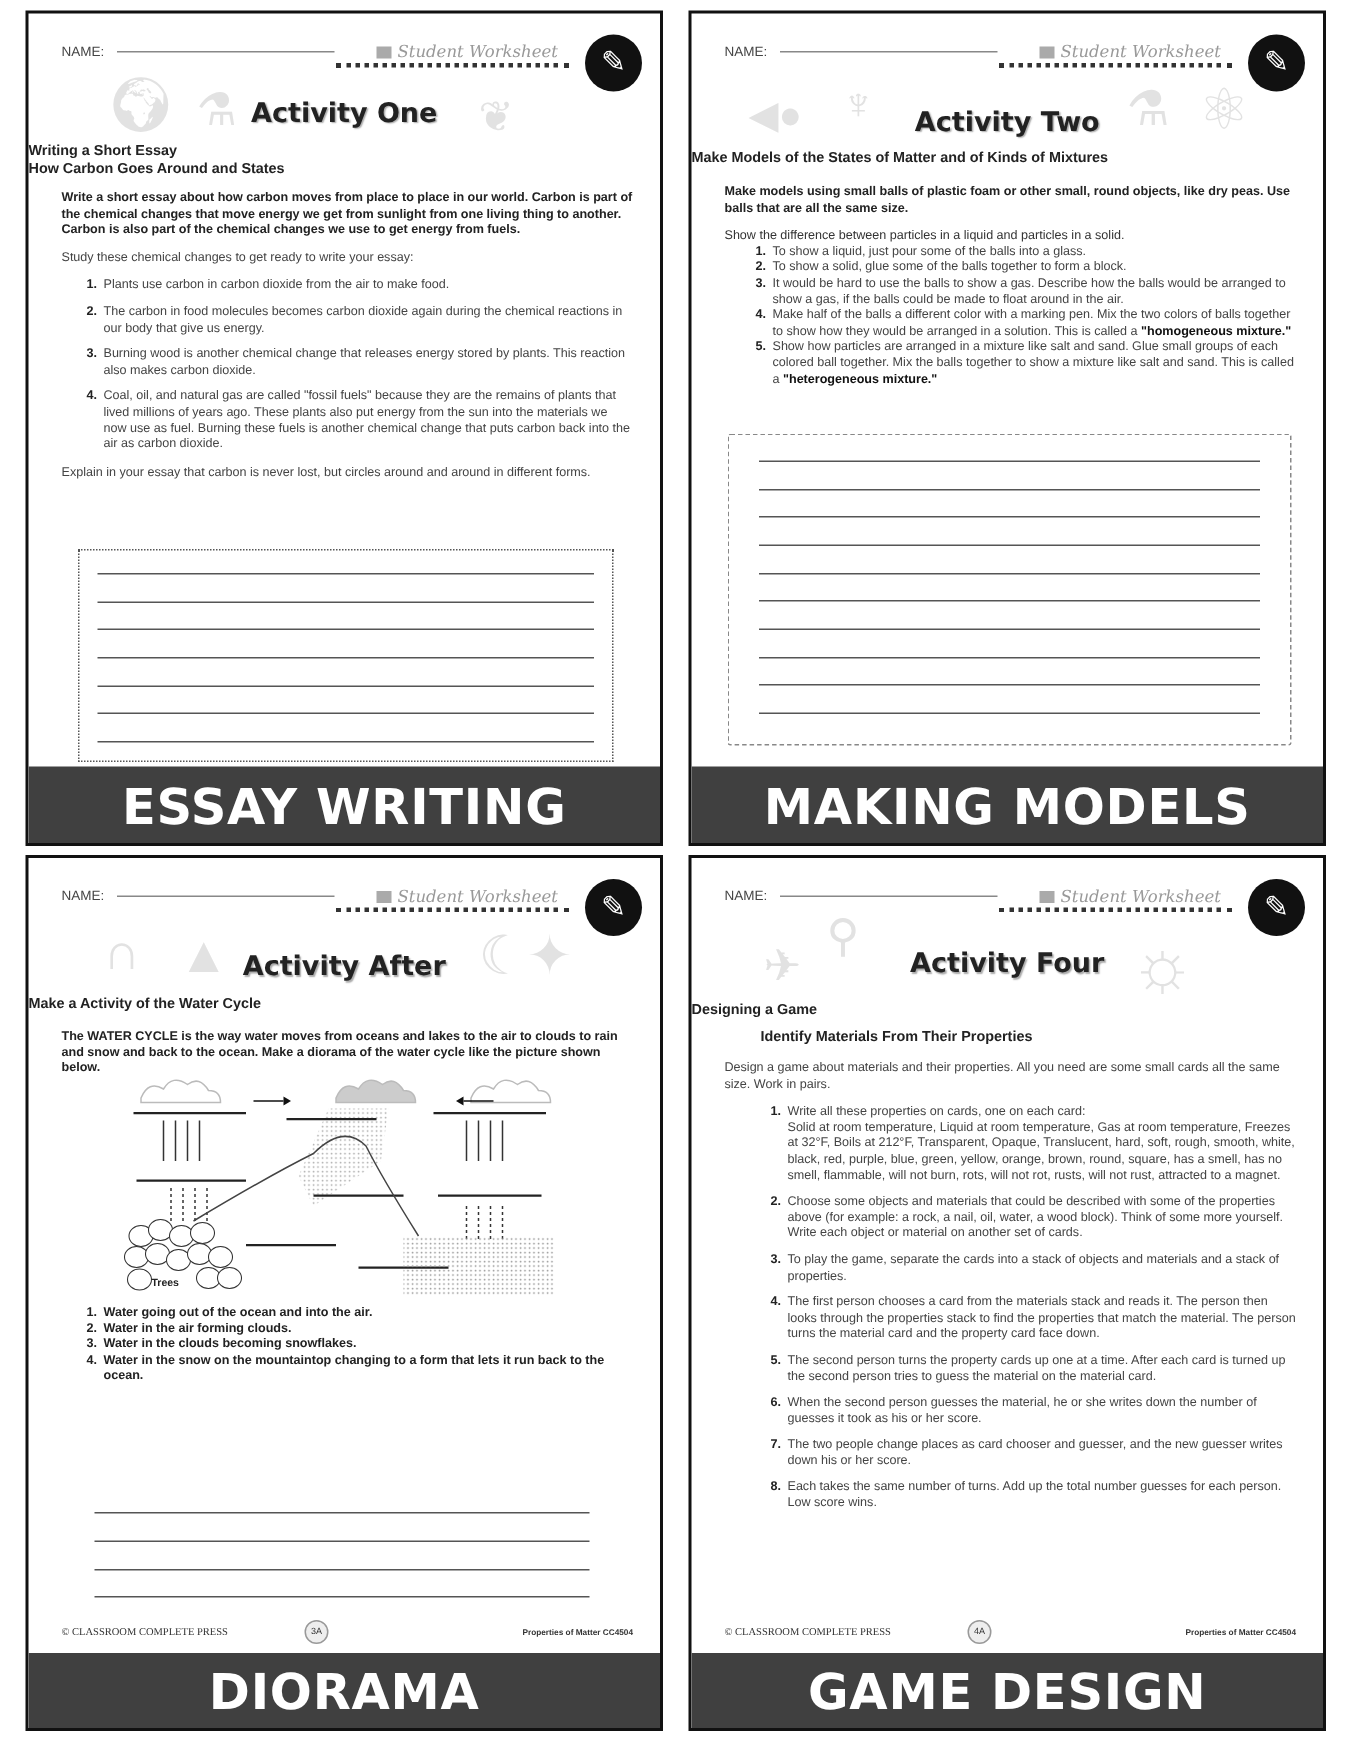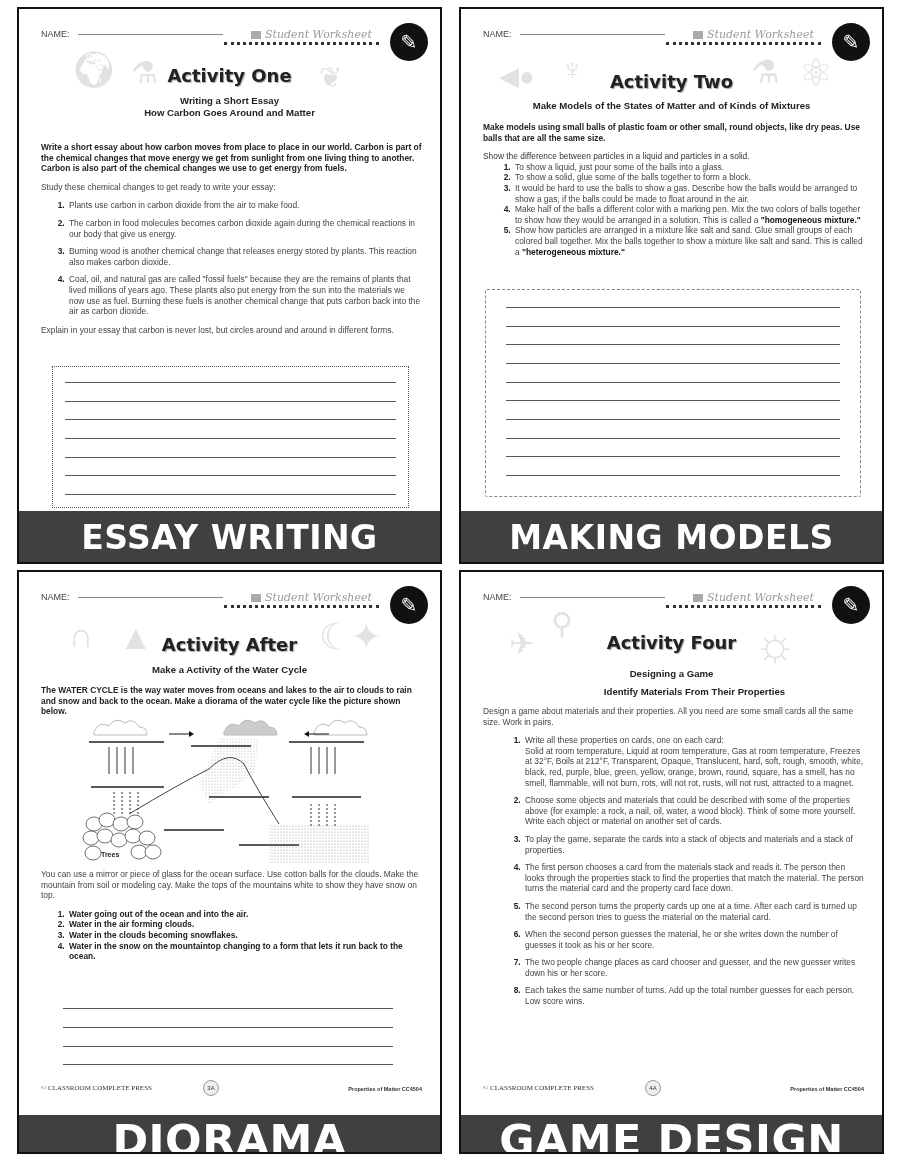--- a/index.html
+++ b/index.html
@@ -4,30 +4,30 @@
 <style>
   html,body{margin:0;padding:0;background:#fff;}
   body{width:900px;height:1165px;position:relative;overflow:hidden;font-family:"Liberation Sans",sans-serif;color:#222;}
   .panel{position:absolute;border:2px solid #111;background:#fff;box-sizing:border-box;overflow:hidden;}
   .p1{left:17px;top:7px;width:425px;height:557px;}
   .p2{left:459px;top:7px;width:425px;height:557px;}
   .p3{left:17px;top:570px;width:425px;height:584px;}
   .p4{left:459px;top:570px;width:425px;height:584px;}
   .banner{position:absolute;left:0;right:0;bottom:0;background:#404040;color:#fff;text-align:center;font-family:"DejaVu Sans",sans-serif;font-weight:bold;letter-spacing:0.5px;}
   .p1 .banner,.p2 .banner{height:51px;line-height:53px;font-size:33px;}
-  .p3 .banner,.p4 .banner{height:37px;line-height:51px;font-size:43px;}
+  .p3 .banner,.p4 .banner{height:50px;line-height:51px;font-size:33px;}
   .name-row{position:absolute;left:22px;top:20px;font-size:9px;color:#444;}
   .name-line{display:inline-block;width:145px;border-bottom:1px solid #888;margin-left:8px;vertical-align:middle;}
   .sw-label{position:absolute;left:232px;top:19px;font-family:"DejaVu Serif",serif;font-style:italic;font-size:11px;color:#999;}
   .sw-label .book{display:inline-block;width:10px;height:8px;background:#aaa;margin-right:4px;vertical-align:middle;}
   .dots{position:absolute;left:205px;top:33px;width:155px;border-bottom:3px dotted #333;}
   .pencil-badge{position:absolute;right:12px;top:14px;width:38px;height:38px;border-radius:50%;background:#111;color:#fff;text-align:center;line-height:38px;font-size:20px;}
   .deco{position:absolute;color:#e2e2e2;font-size:36px;}
   .activity-title{position:absolute;left:0;right:0;text-align:center;font-family:"DejaVu Sans",sans-serif;font-weight:bold;font-size:18px;color:#222;text-shadow:1px 1px 1px #aaa;}
-  .subtitle{position:absolute;left:0;right:0;text-align:center;font-weight:bold;font-size:9.6px;color:#222;line-height:12px;}
+  .subtitle{position:absolute;left:0;right:0;text-align:left;font-weight:bold;font-size:9.6px;color:#222;line-height:12px;}
   .body{position:absolute;left:22px;right:18px;font-size:8.4px;line-height:10.6px;color:#444;}
   .body p{margin:0 0 8px 0;}
   .body .bold{font-weight:bold;color:#222;}
   .body ol{margin:0 0 8px 0;padding-left:26px;}
   .body ol li{margin-bottom:7px;padding-left:2px;}
   .body ol li::marker{font-weight:bold;color:#222;}
   .tight ol li{margin-bottom:0;}
   .write-box{position:absolute;box-sizing:border-box;}
   .write-box .ln{position:absolute;left:12px;right:12px;border-top:1px solid #555;}
   .footer{position:absolute;left:22px;right:18px;font-size:6px;color:#333;}
@@ -43,23 +43,23 @@
   <div class="name-row"><span>NAME:</span><span class="name-line"></span></div>
   <div class="sw-label"><span class="book"></span><span>Student Worksheet</span></div>
   <div class="dots"></div>
   <div class="pencil-badge">✎</div>
   <div class="deco" style="left:52px;top:40px;">🌍︎</div>
   <div class="deco" style="left:112px;top:46px;font-size:30px;">⚗</div>
   <div class="deco" style="left:300px;top:52px;font-size:28px;">❦</div>
   <div class="activity-title" style="top:56px;">Activity One</div>
   <div class="subtitle" style="top:86px;">
     <div>Writing a Short Essay</div>
-    <div>How Carbon Goes Around and Matter</div>
-  </div>
-  <div class="body" style="top:117px;margin-top:16px;">
+    <div>How Carbon Goes Around and States</div>
+  </div>
+  <div class="body" style="top:117px;">
     <p class="bold">Write a short essay about how carbon moves from place to place in our world. Carbon is part of the chemical changes that move energy we get from sunlight from one living thing to another. Carbon is also part of the chemical changes we use to get energy from fuels.</p>
     <p>Study these chemical changes to get ready to write your essay:</p>
     <ol>
       <li>Plants use carbon in carbon dioxide from the air to make food.</li>
       <li>The carbon in food molecules becomes carbon dioxide again during the chemical reactions in our body that give us energy.</li>
       <li>Burning wood is another chemical change that releases energy stored by plants. This reaction also makes carbon dioxide.</li>
       <li>Coal, oil, and natural gas are called "fossil fuels" because they are the remains of plants that lived millions of years ago. These plants also put energy from the sun into the materials we now use as fuel. Burning these fuels is another chemical change that puts carbon back into the air as carbon dioxide.</li>
     </ol>
     <p>Explain in your essay that carbon is never lost, but circles around and around in different forms.</p>
   </div>
@@ -191,21 +191,20 @@
           <ellipse cx="54" cy="122" rx="8" ry="7"></ellipse>
           <ellipse cx="68" cy="124" rx="8" ry="7"></ellipse>
         <ellipse cx="14" cy="139" rx="8" ry="7"></ellipse>
           <ellipse cx="60" cy="138" rx="8" ry="7"></ellipse>
           <ellipse cx="74" cy="138" rx="8" ry="7"></ellipse>
       </g>
       <text x="22" y="143" font-size="7" font-weight="bold" fill="#222" font-family="Liberation Sans, sans-serif">Trees</text>
     </svg>
   </div>
   <div class="body" style="top:297px;">
-    <p>You can use a mirror or piece of glass for the ocean surface. Use cotton balls for the clouds. Make the mountain from soil or modeling cay. Make the tops of the mountains white to show they have snow on top.</p>
     <ol class="bold" style="padding-left:26px;">
       <li style="margin-bottom:0">Water going out of the ocean and into the air.</li>
       <li style="margin-bottom:0">Water in the air forming clouds.</li>
       <li style="margin-bottom:0">Water in the clouds becoming snowflakes.</li>
       <li style="margin-bottom:0">Water in the snow on the mountaintop changing to a form that lets it run back to the ocean.</li>
     </ol>
   </div>
   <div class="write-box" style="left:34px;top:432px;width:340px;height:65px;">
     <div class="ln" style="top:4px;left:10px;right:0"></div>
     <div class="ln" style="top:23px;left:10px;right:0"></div>

